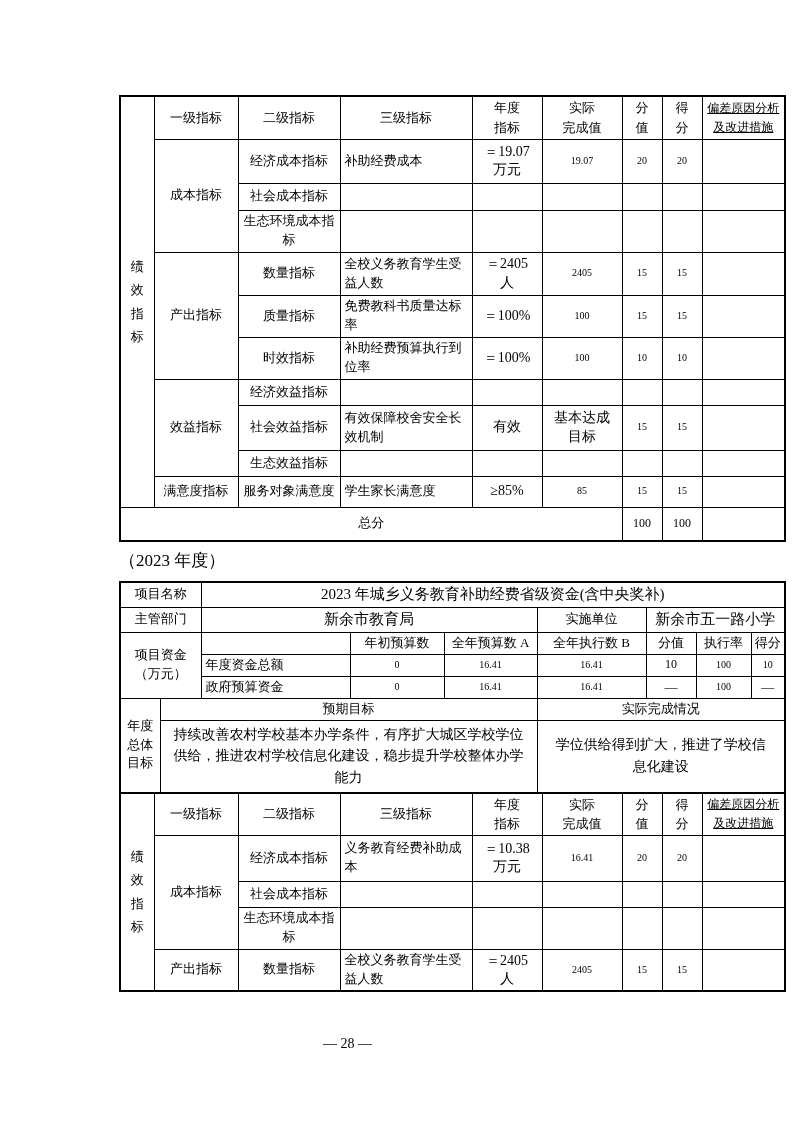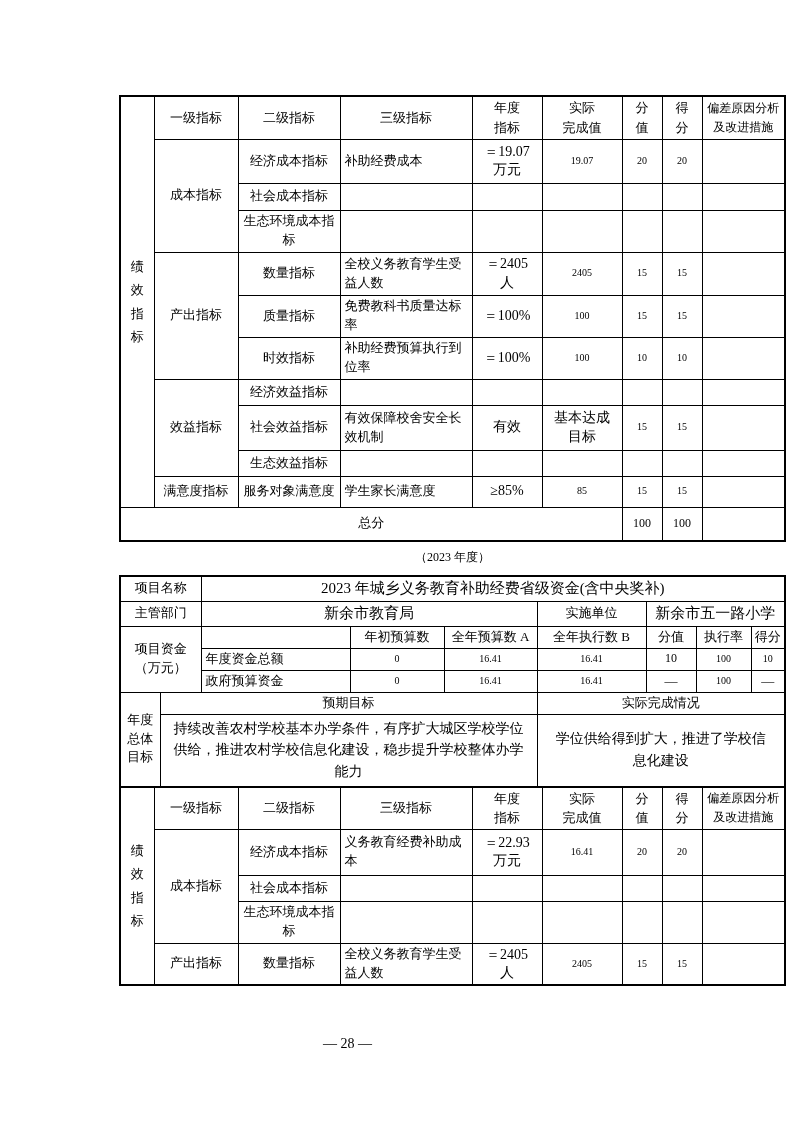--- a/index.html
+++ b/index.html
@@ -7,31 +7,31 @@
         font-family:"Liberation Serif","DejaVu Serif",serif;color:#000;overflow:hidden;}
   .content{position:absolute;left:119px;top:95px;width:667px;}
   table{border-collapse:collapse;table-layout:fixed;width:667px;border:2px solid #000;}
   td{border:1px solid #000;text-align:center;vertical-align:middle;font-size:13px;
      padding:1px 2px;white-space:pre-line;line-height:1.45;overflow:hidden;}
   .left{text-align:left;padding-left:4px;padding-right:3px;}
   .vcell{vertical-align:middle;}
   .vtext{display:inline-block;width:14px;word-break:break-all;line-height:1.8;font-size:13px;}
   .num{font-size:10px;font-family:Liberation Serif, serif;}
   .sm{font-size:12px;}
-  .noteh{font-size:12px;line-height:1.55;}
+  .noteh{font-size:12px;line-height:1.55;text-decoration:underline;}
   .annual{font-size:14px;line-height:1.3;}
   .hcell{line-height:1.5;}
   .pname{font-size:15px;}
   .f15{font-size:15px;}
   .goal{font-size:14px;padding:3px 12px;line-height:1.55;}
   .t2b{margin-top:-2px;}
   .title{width:667px;text-align:center;margin-top:13px;
          font-family:"Liberation Sans","DejaVu Sans",sans-serif;font-weight:bold;
          font-size:27px;letter-spacing:2px;}
-  .subtitle{width:667px;text-align:center;font-size:12px;margin-top:7px;margin-bottom:9px;}
+  .subtitle{width:667px;text-align:left;font-size:17px;margin-top:7px;margin-bottom:9px;}
   .footer{position:absolute;top:1036px;left:0;width:695px;text-align:center;font-size:14px;}
 </style>
 </head>
 <body>
 
 <div class="page">
   <div class="content">
 
     <table class="t1">
       <colgroup>
@@ -263,21 +263,21 @@
 值</td>
         <td class="hcell">得
 分</td>
         <td class="noteh">偏差原因分析
 及改进措施</td>
       </tr>
       <tr style="height:46px">
         <td rowspan="3">成本指标</td>
         <td>经济成本指标</td>
         <td class="left">义务教育经费补助成本</td>
-        <td class="annual">＝22.93
+        <td class="annual">＝10.38
 万元</td>
         <td class="num">16.41</td>
         <td class="num">20</td>
         <td class="num">20</td>
         <td></td>
       </tr>
       <tr style="height:26px">
         <td>社会成本指标</td>
         <td></td>
         <td></td>

